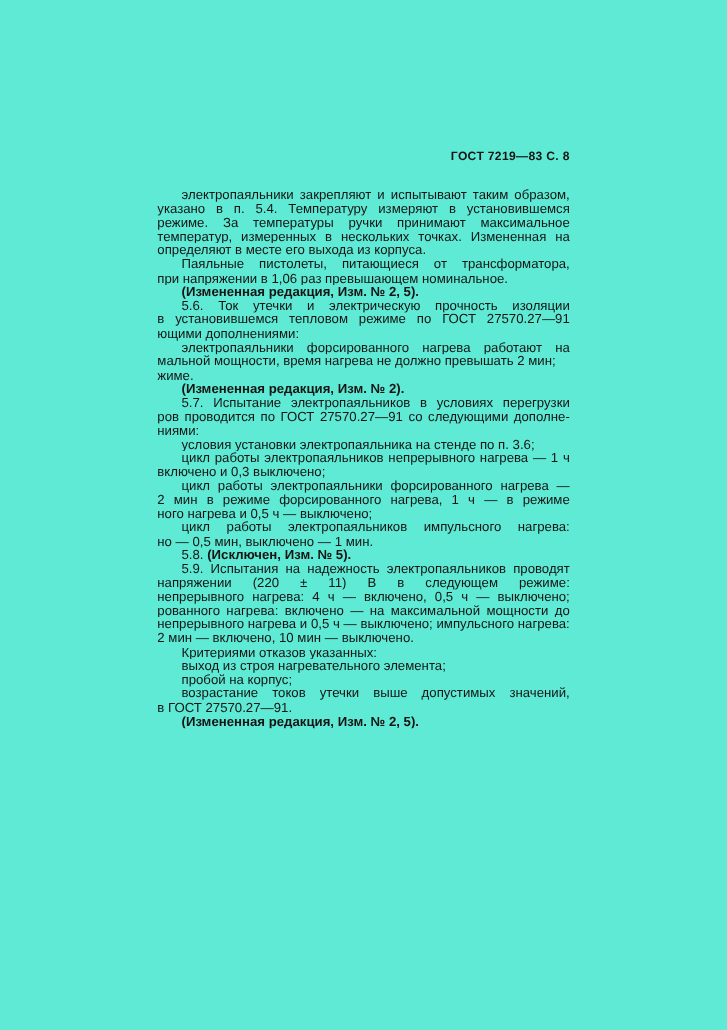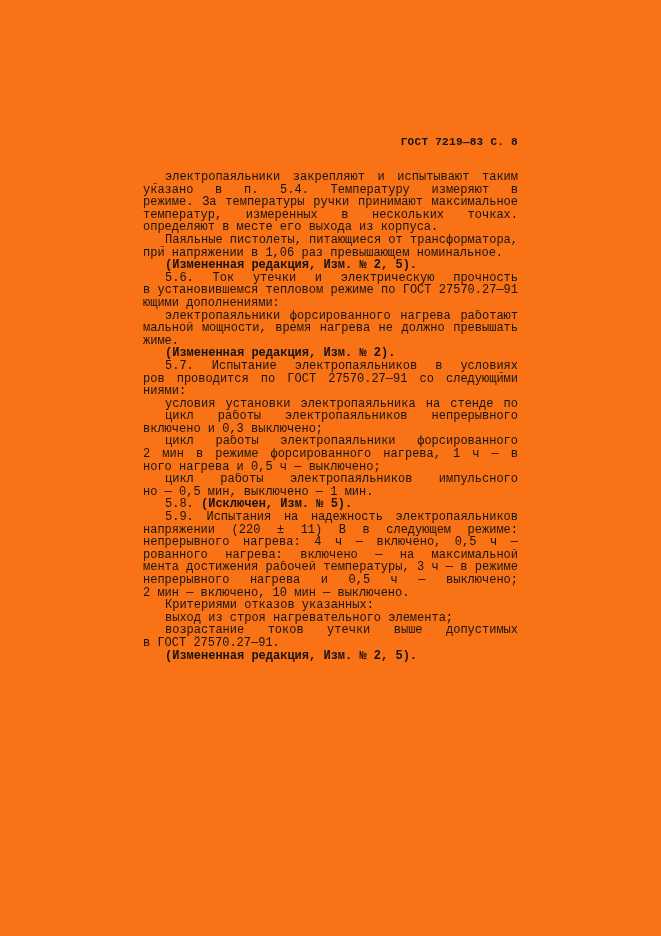--- a/index.html
+++ b/index.html
@@ -4,23 +4,23 @@
 <style>
   html, body {
     margin: 0;
     padding: 0;
     background: #ffffff;
   }
   .page {
     position: relative;
     width: 661px;
     height: 936px;
-    background: #f97316;
+    background: #5eead4;
     overflow: hidden;
-    font-family: Liberation Mono, monospace;
+    font-family: Liberation Sans, sans-serif;
     color: #141414;
   }
   .running-head {
     position: absolute;
     top: 136px;
     left: 143px;
     width: 375px;
     text-align: right;
     font-weight: bold;
     font-size: 11px;
@@ -115,29 +115,31 @@
         <div class="line last"><span>но — 0,5 мин, выключено — 1 мин.</span></div>
       </div>
       <div class="para">
         <div class="line first last"><span>5.8. </span><span class="bold">(Исключен, Изм. № 5).</span></div>
       </div>
       <div class="para">
         <div class="line first"><span>5.9. Испытания на надежность электропаяльников проводят при</span></div>
         <div class="line"><span>напряжении (220 ± 11) В в следующем режиме: электропаяльников</span></div>
         <div class="line"><span>непрерывного нагрева: 4 ч — включено, 0,5 ч — выключено; форси-</span></div>
         <div class="line"><span>рованного нагрева: включено — на максимальной мощности до мо-</span></div>
-        <div class="line"><span>мента достижения рабочей температуры, 3 ч — в режиме</span></div>
         <div class="line"><span>непрерывного нагрева и 0,5 ч — выключено; импульсного нагрева:</span></div>
         <div class="line last"><span>2 мин — включено, 10 мин — выключено.</span></div>
       </div>
       <div class="para">
         <div class="line first last"><span>Критериями отказов указанных:</span></div>
       </div>
       <div class="para">
         <div class="line first last"><span>выход из строя нагревательного элемента;</span></div>
+      </div>
+      <div class="para">
+        <div class="line first last"><span>пробой на корпус;</span></div>
       </div>
       <div class="para">
         <div class="line first"><span>возрастание токов утечки выше допустимых значений, указанных</span></div>
         <div class="line last"><span>в ГОСТ 27570.27—91.</span></div>
       </div>
       <div class="para bold">
         <div class="line first last"><span>(Измененная редакция, Изм. № 2, 5).</span></div>
       </div>
     </div>
 </div>

